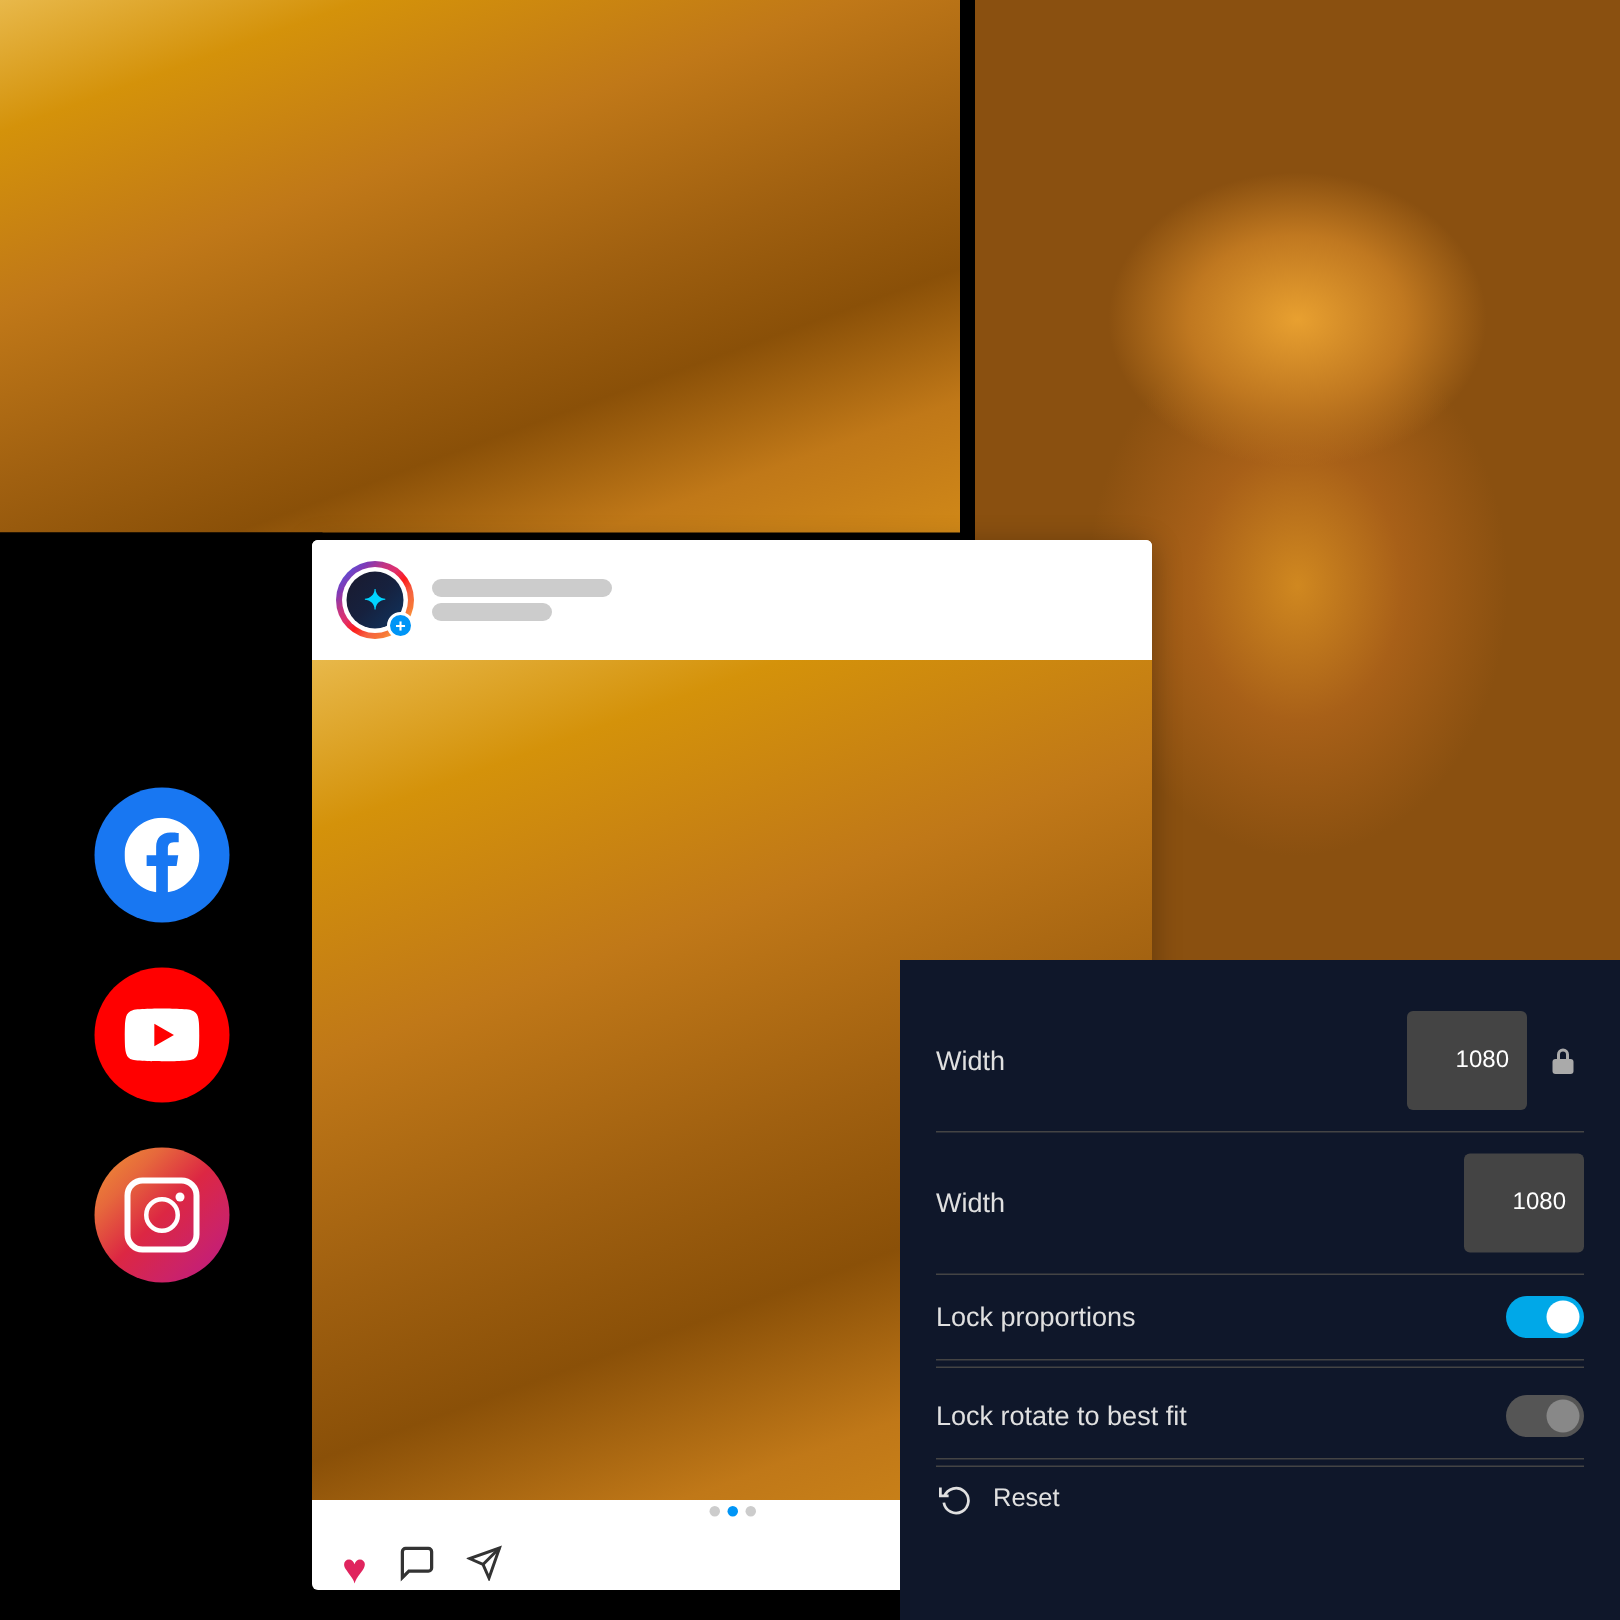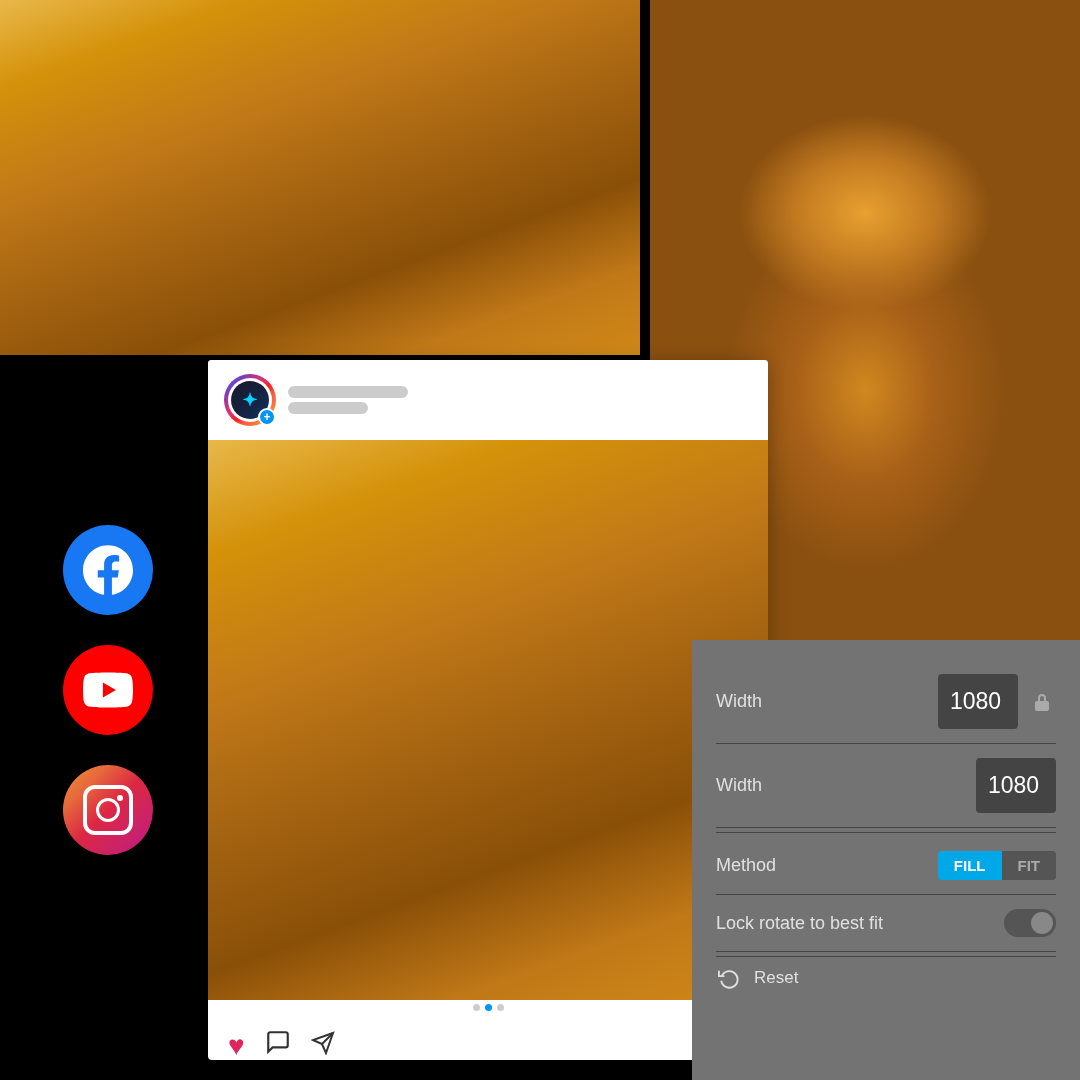--- a/index.html
+++ b/index.html
@@ -194,23 +194,23 @@
       border-radius: 50%;
       background: #ccc;
     }
     .dot.active { background: #0095f6; }
 
     
     .settings-panel {
       position: absolute;
       right: 0;
       bottom: 0;
-      width: 388px;
+      width: 480px;
       height: 440px;
-      background: #737373;
+      background: #0f172a;
       border-radius: 0;
       padding: 20px 24px;
       color: white;
     }
 
     .settings-row {
       display: flex;
       align-items: center;
       justify-content: space-between;
       padding: 14px 0;
@@ -228,24 +228,24 @@
       display: flex;
       align-items: center;
       gap: 10px;
     }
 
     .value-input {
       background: #444;
       color: white;
       border: none;
       border-radius: 4px;
-      padding: 14px 12px;
-      font-size: 23px;
+      padding: 24px 12px;
+      font-size: 16px;
       width: 80px;
-      text-align: left;
+      text-align: right;
     }
 
     .lock-icon-container {
       width: 28px; height: 28px;
       display: flex; align-items: center; justify-content: center;
       color: #aaa;
     }
 
     
     .toggle-switch {
@@ -420,30 +420,29 @@
     </div>
   </div>
 
   <div class="settings-row">
     <span class="settings-label">Width</span>
     <div class="settings-value-box">
       <input class="value-input" type="text" value="1080" style="">
     </div>
   </div>
 
+  <div class="settings-row">
+    <span class="settings-label">Lock proportions</span>
+    <div class="toggle-switch">
+      <div class="toggle-knob"></div>
+    </div>
+  </div>
 
   <div class="divider"></div>
 
-  <div class="settings-row">
-    <span class="settings-label">Method</span>
-    <div class="method-buttons">
-      <button class="method-btn active">FILL</button>
-      <button class="method-btn inactive">FIT</button>
-    </div>
-  </div>
 
   <div class="settings-row">
     <span class="settings-label">Lock rotate to best fit</span>
     <div class="auto-rotate-toggle">
       <div class="auto-rotate-knob"></div>
     </div>
   </div>
 
   <div class="divider"></div>
 

